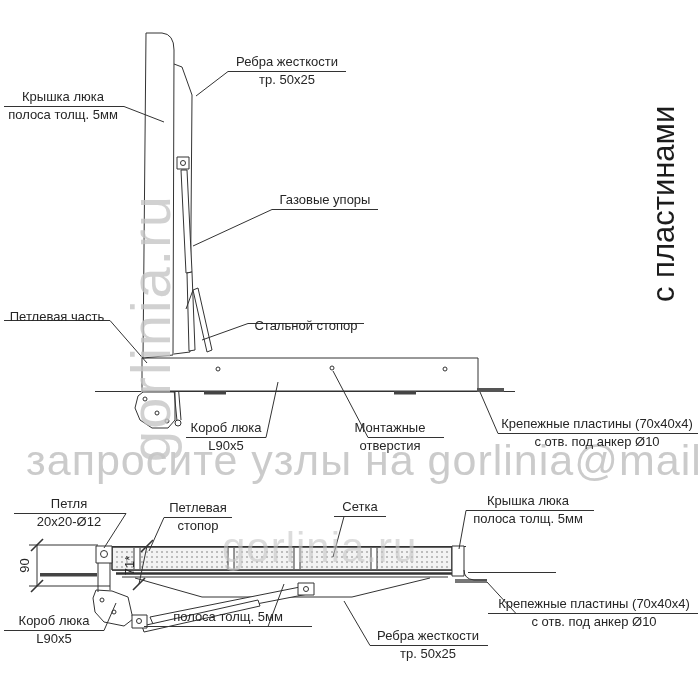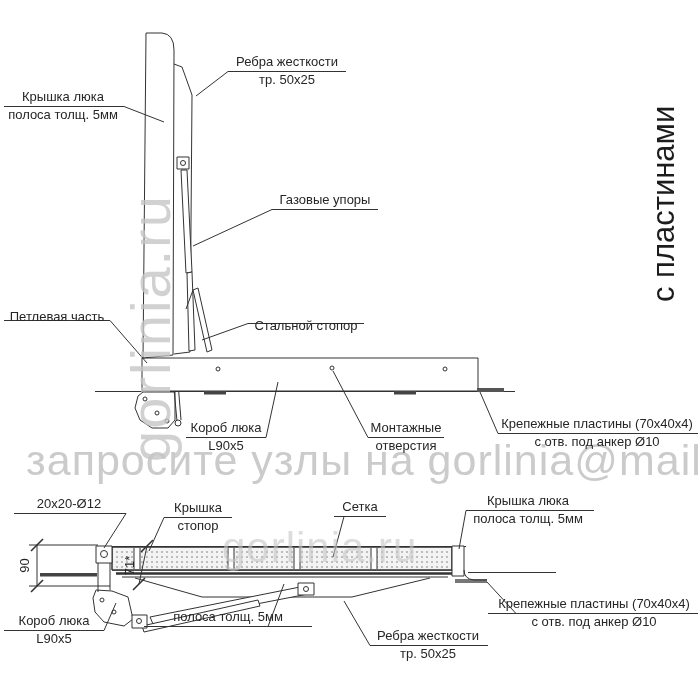--- a/index.html
+++ b/index.html
@@ -210,34 +210,35 @@
   <div class="lbl" style="left:2px;top:308px;width:110px;">
     <span>Петлевая часть</span>
   </div>
   <div class="lbl" style="left:246px;top:305px;width:120px;margin-top:12px;">
     <span>Стальной стопор</span>
   </div>
   <div class="lbl" style="left:184px;top:419px;width:84px;">
     <span>Короб люка</span>
     <span>L90x5</span>
   </div>
-  <div class="lbl" style="left:364px;top:419px;width:84px;">
+  <div class="lbl" style="left:348px;top:419px;width:84px;">
     <span>Монтажные</span>
     <span>отверстия</span>
   </div>
   <div class="lbl" style="left:494px;top:415px;width:206px;">
     <span>Крепежные пластины (70x40x4)</span>
     <span>с отв. под анкер Ø10</span>
   </div>
 
   <div class="lbl" style="left:12px;top:495px;width:114px;">
+    <span>Петля</span>
     <span>20x20-Ø12</span>
   </div>
   <div class="lbl" style="left:160px;top:499px;width:76px;">
-    <span>Крышка</span>
+    <span>Петлевая</span>
     <span>стопор</span>
   </div>
   <div class="lbl" style="left:332px;top:498px;width:56px;">
     <span>Сетка</span>
   </div>
   <div class="lbl" style="left:462px;top:492px;width:132px;">
     <span>Крышка люка</span>
     <span>полоса толщ. 5мм</span>
   </div>
   <div class="lbl" style="left:490px;top:595px;width:208px;">

